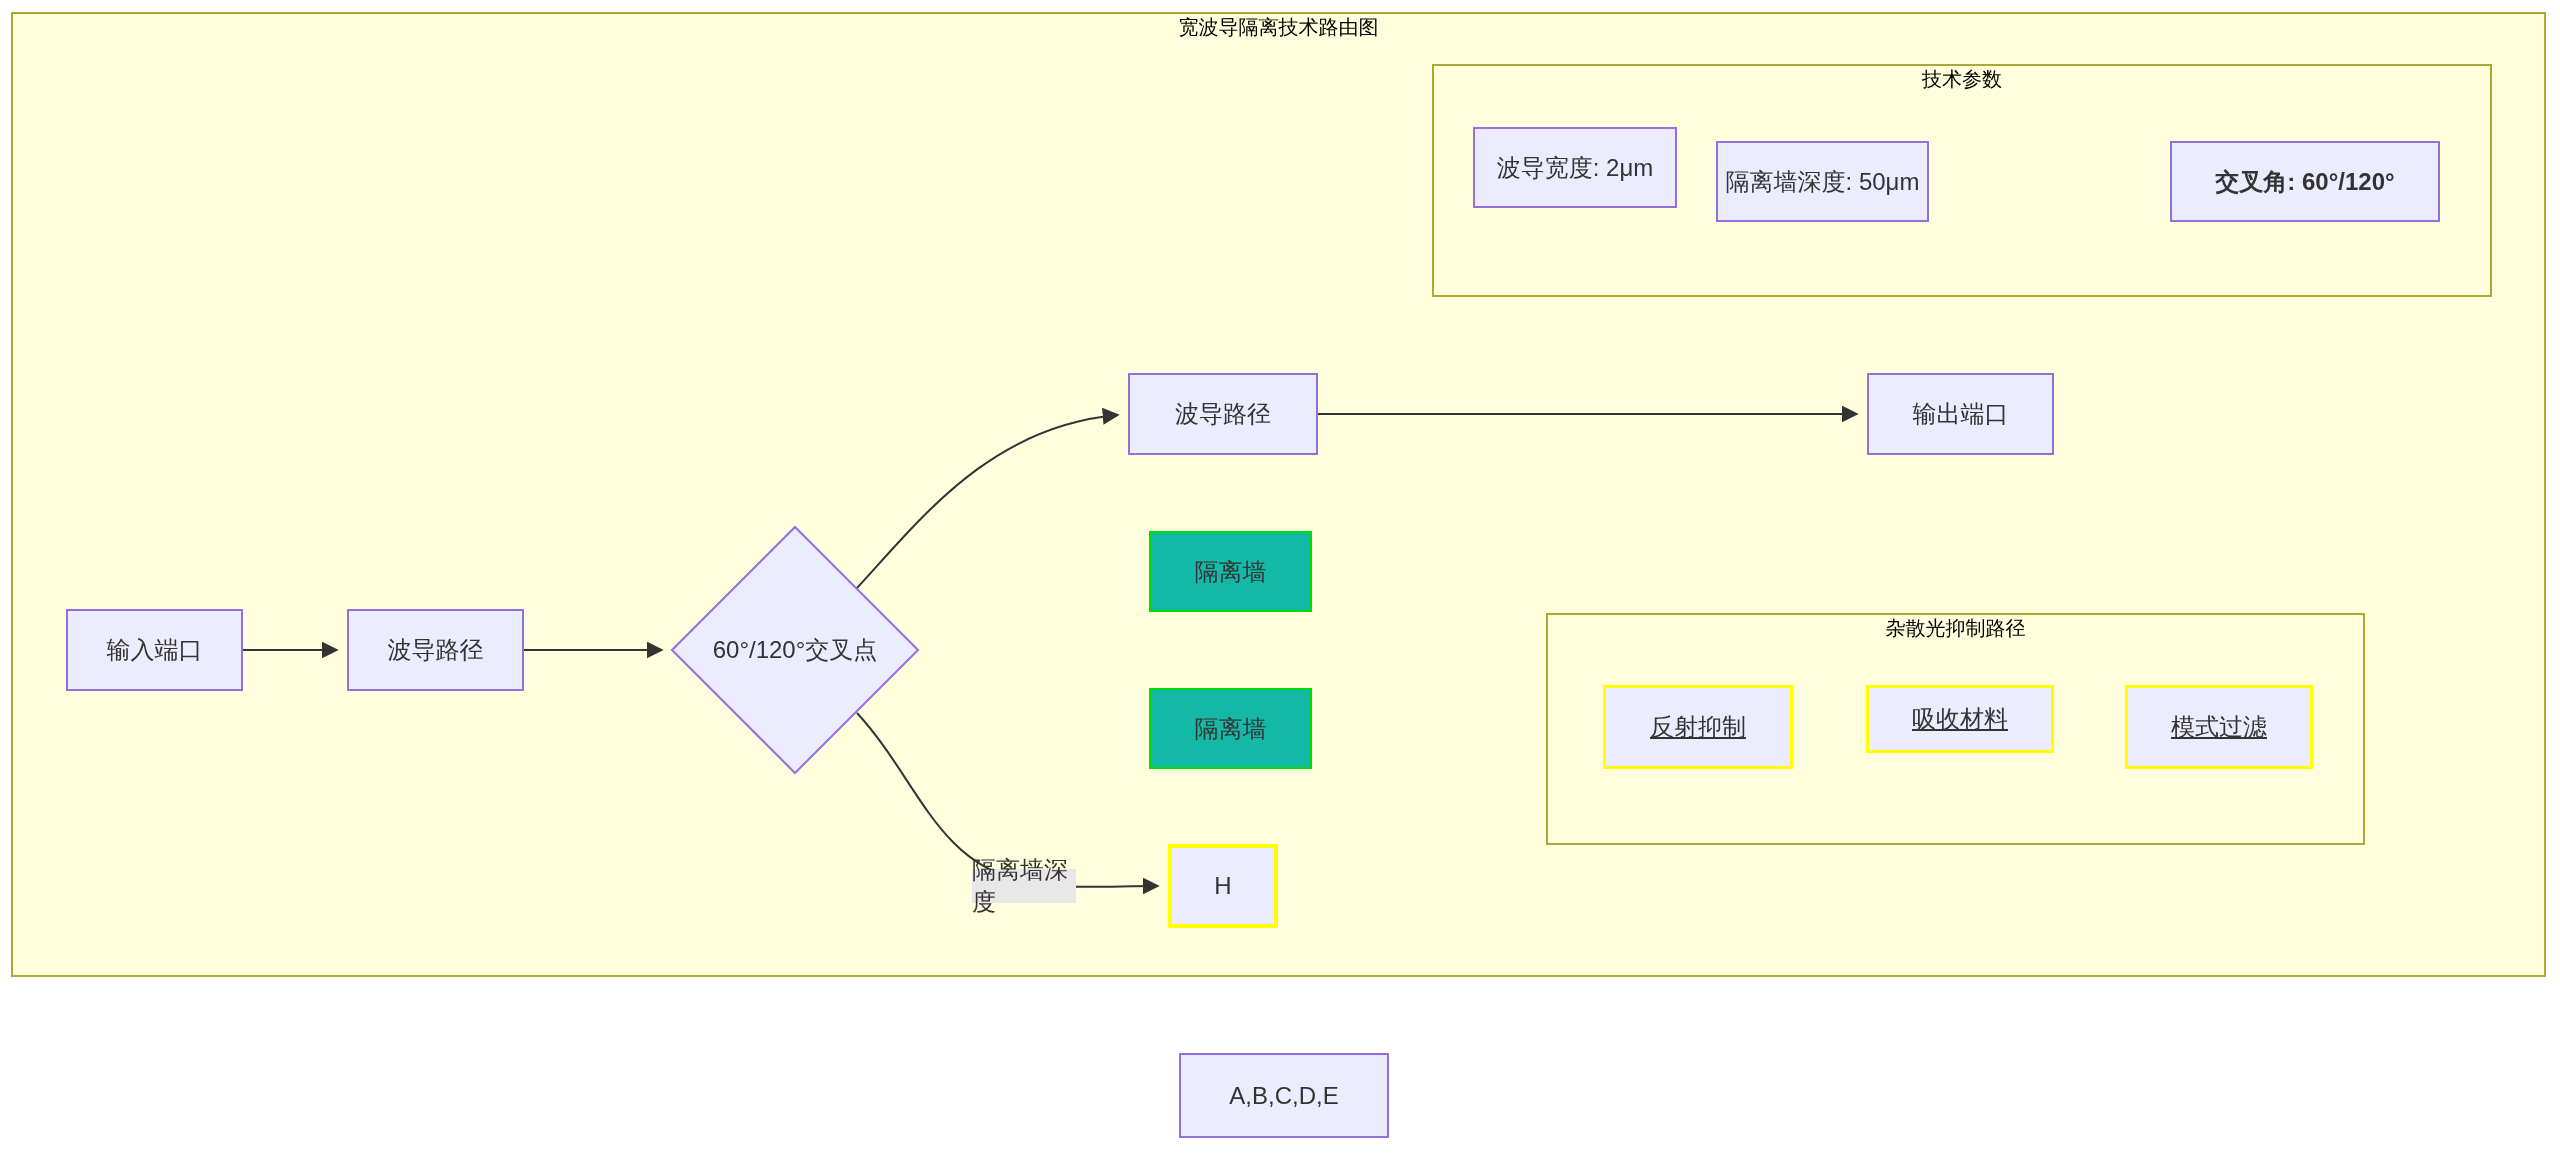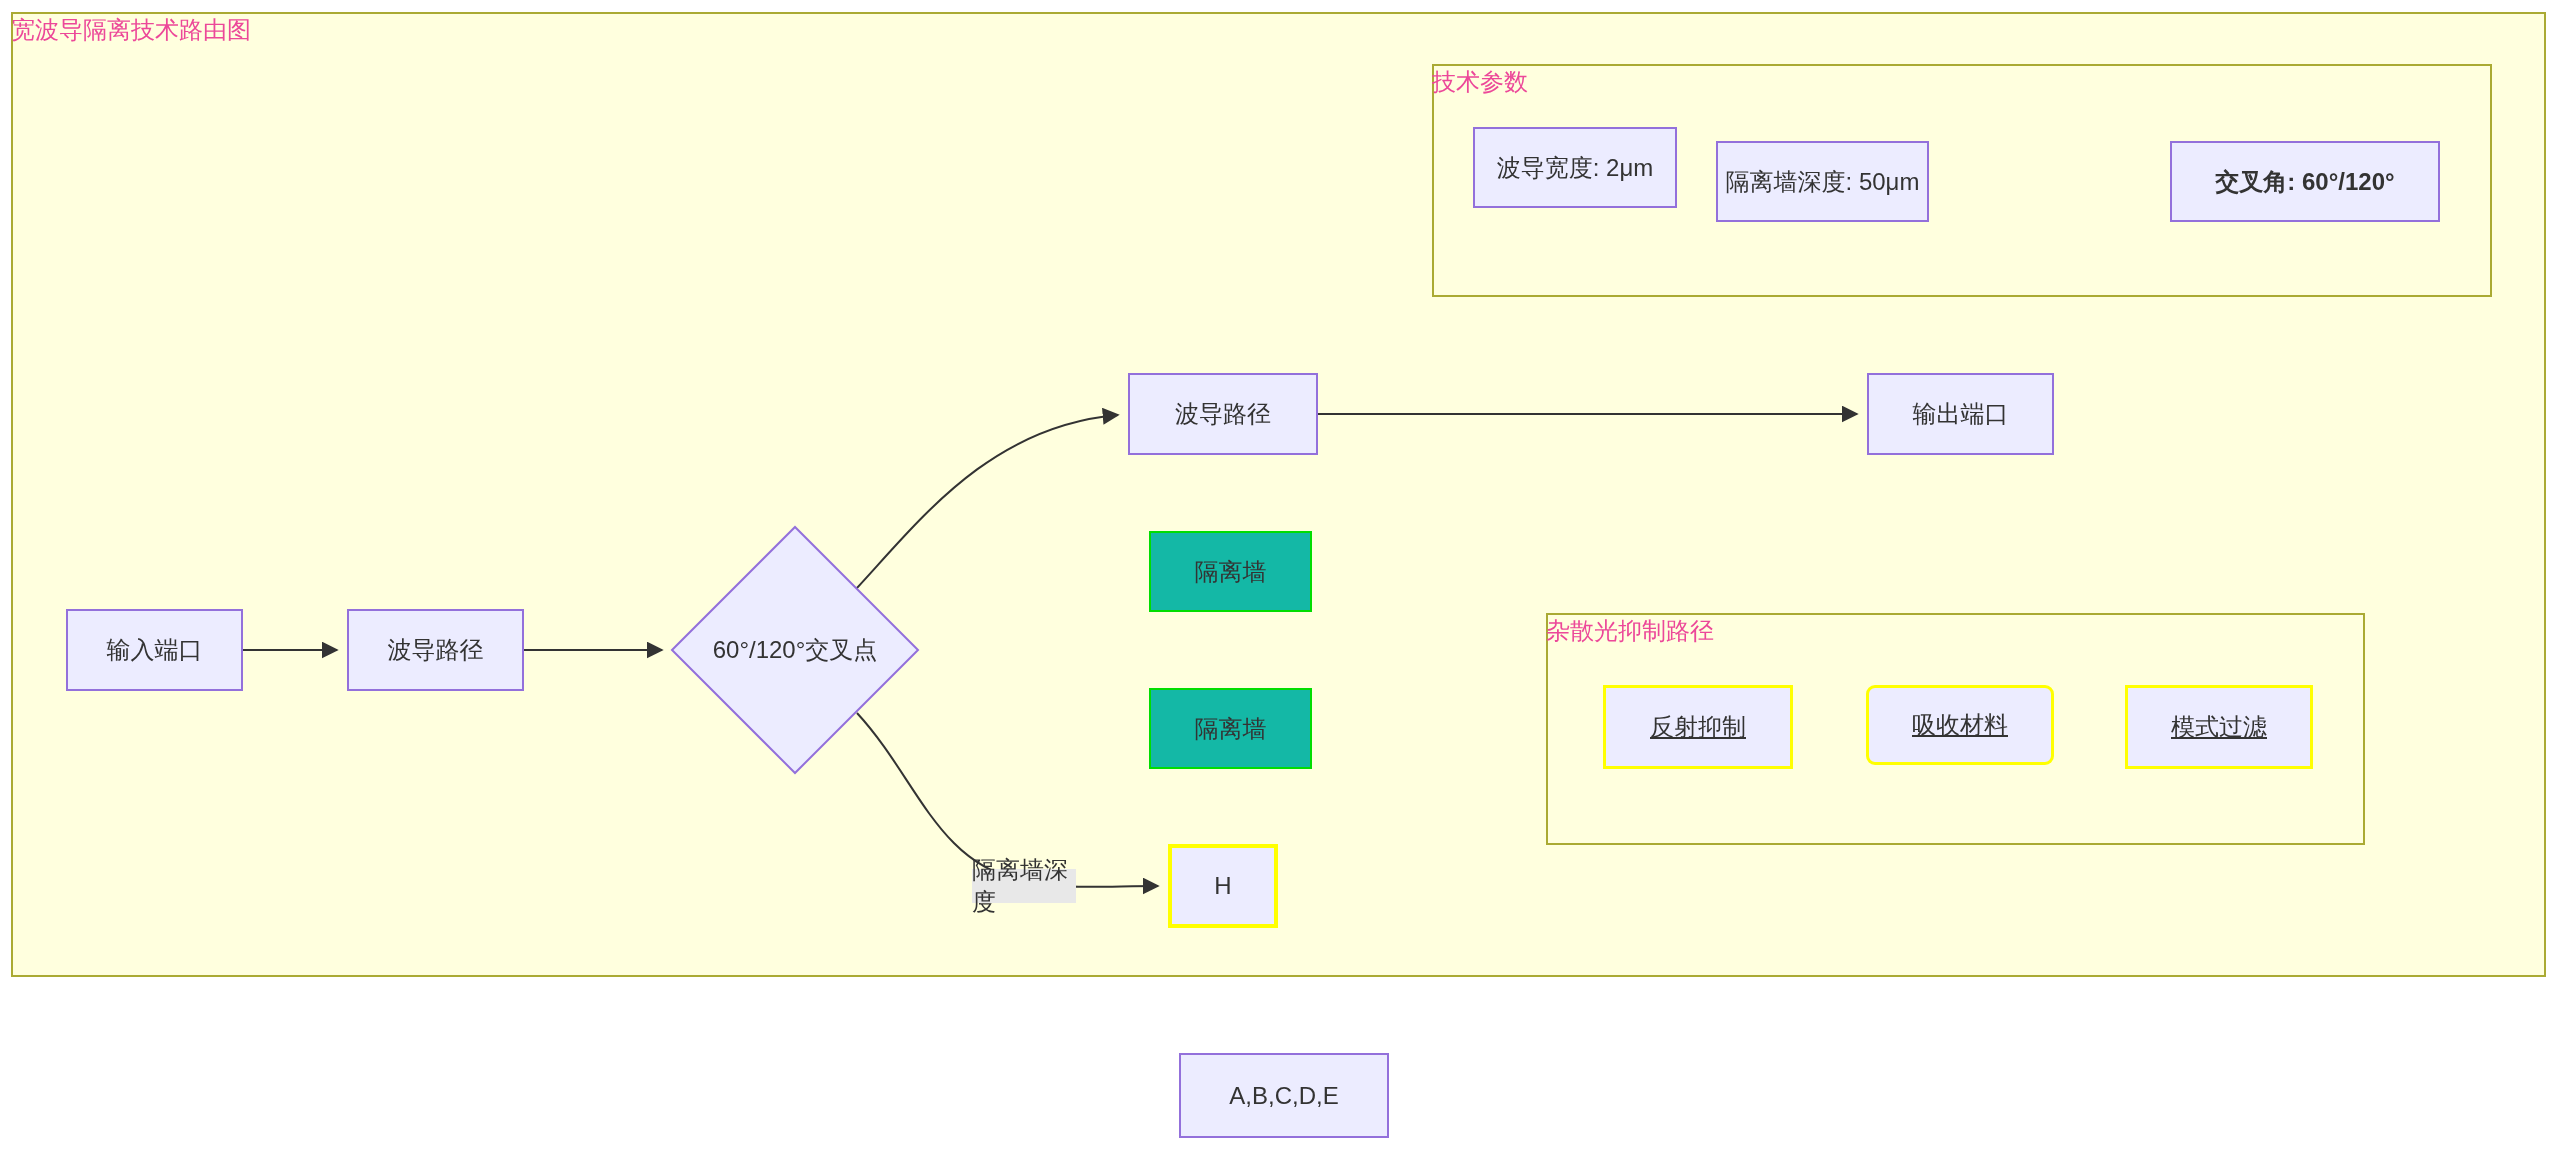--- a/index.html
+++ b/index.html
@@ -1,20 +1,20 @@
 <!DOCTYPE html>
 <html><head>
 <meta charset="utf-8">
 <style>
   html,body{margin:0;padding:0;background:#ffffff;}
   body{width:2560px;height:1160px;position:relative;overflow:hidden;
        font-family:"Liberation Sans","DejaVu Sans",sans-serif;color:#333;}
   .abs{position:absolute;box-sizing:border-box;}
   .cluster{background:#ffffde;border:2px solid #aaaa33;}
-  .cluster-title{position:absolute;text-align:left;font-size:24px;color:#ec4899;}
+  .cluster-title{position:absolute;text-align:center;font-size:20px;color:#000000;}
   .node{position:absolute;box-sizing:border-box;background:#ececff;border:2px solid #9370db;
         display:flex;align-items:center;justify-content:center;font-size:24px;color:#333;
         text-align:center;white-space:nowrap;}
   .wall{background:#14b8a6;border:2.5px solid #01dd01;margin-left:8px;}
   .hl{border:3px solid #ffff00;text-decoration:underline;}
   .hl-thick{border:4px solid #ffff00;}
   #edges{position:absolute;left:0;top:0;width:2560px;height:1160px;pointer-events:none;}
   #outer{left:11px;top:12px;width:2535px;height:965px;}
   #outer-title{left:11px;top:14px;width:2535px;}
   #tech{left:1432px;top:64px;width:1060px;height:233px;}
@@ -25,21 +25,21 @@
   #tp2{left:1716px;top:141px;width:213px;height:81px;}
   #tp3{left:2170px;top:141px;width:270px;height:81px;font-weight:bold;}
   #n-input{left:66px;top:609px;width:177px;height:82px;}
   #n-wg1{left:347px;top:609px;width:177px;height:82px;}
   #n-wg2{left:1128px;top:373px;width:190px;height:82px;}
   #n-out{left:1867px;top:373px;width:187px;height:82px;}
   #wall1{left:1141px;top:531px;width:163px;height:81px;}
   #wall2{left:1141px;top:688px;width:163px;height:81px;}
   #n-h{left:1168px;top:844px;width:110px;height:84px;}
   #s1{left:1603px;top:685px;width:190px;height:84px;}
-  #s2{left:1866px;top:685px;width:188px;height:80px;border-radius:9px;}
+  #s2{left:1866px;top:685px;width:188px;height:68px;}
   #s3{left:2125px;top:685px;width:188px;height:84px;}
   #legend{left:1179px;top:1053px;width:210px;height:85px;}
   #diamond-label{left:660px;top:634px;width:270px;text-align:center;font-size:24px;}
   #edge-label{left:972px;top:869px;width:104px;height:34px;background:#e8e8e8;
               display:flex;align-items:center;justify-content:center;font-size:24px;}
 </style>
 </head>
 <body>
 
 <div class="abs cluster" id="outer"></div>

